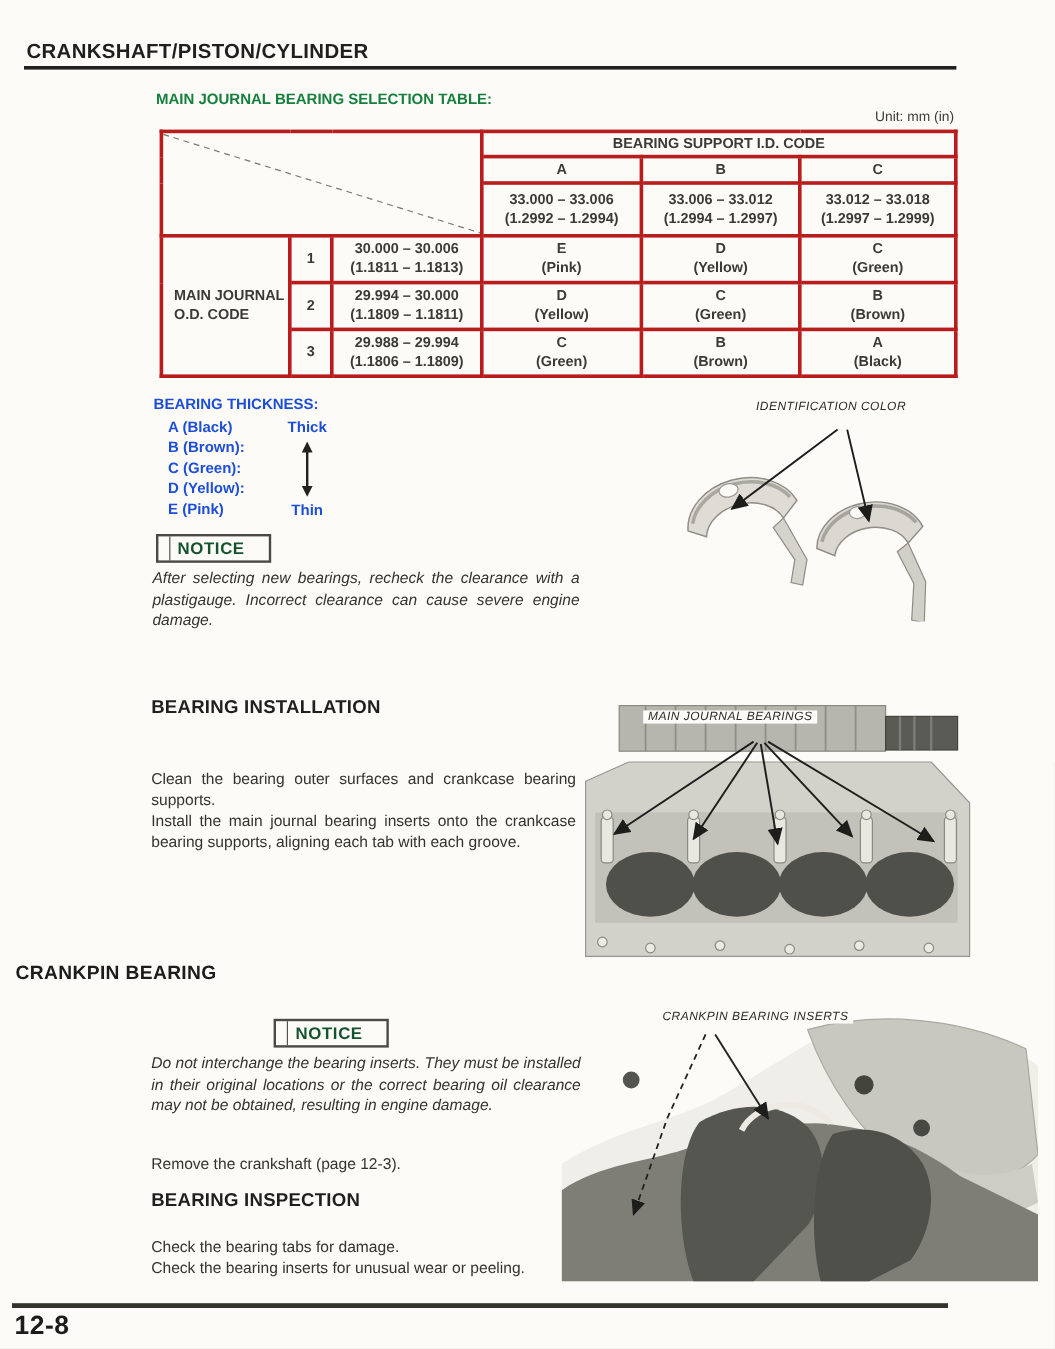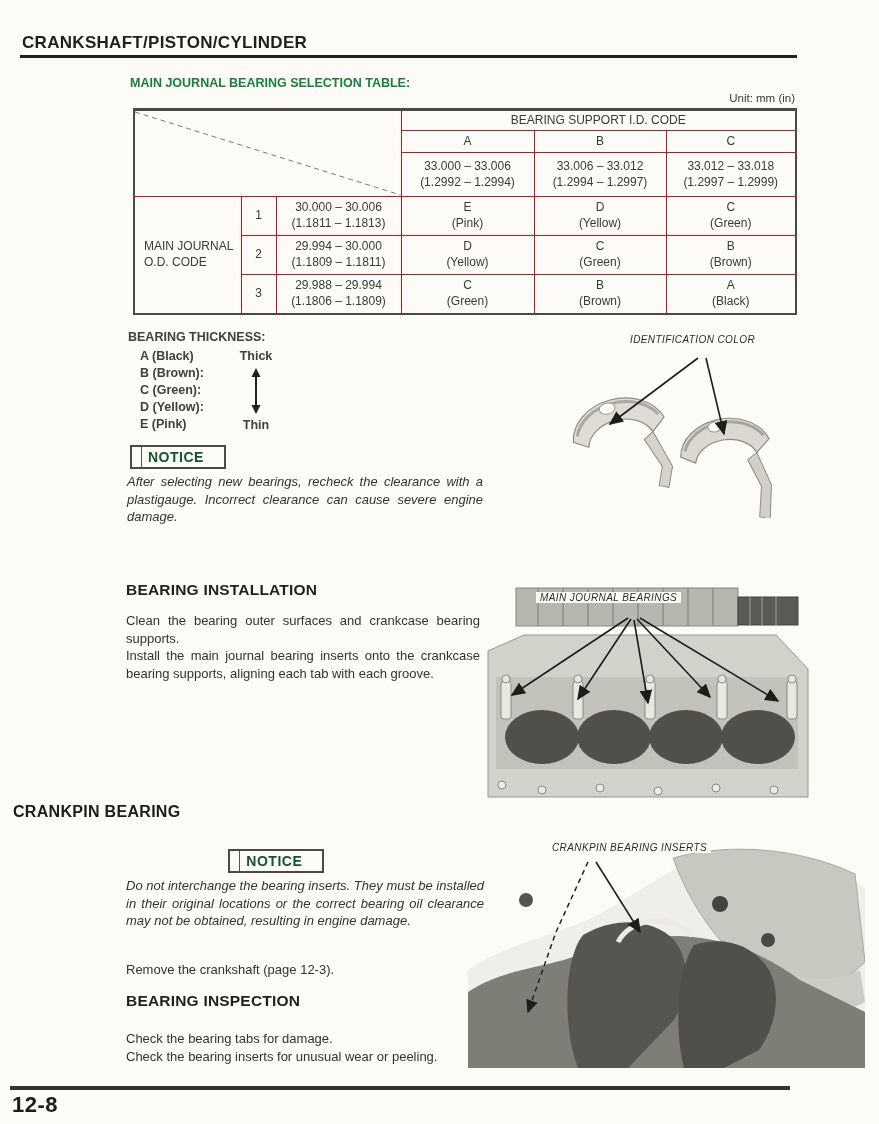--- a/index.html
+++ b/index.html
@@ -14,32 +14,32 @@
   .title-rule{background:#21211f;height:3px;}
   
   .table-caption{font-size:12.5px;font-weight:bold;color:#15803d;}
   .unit-label{font-size:11.5px;color:#3a3a37;text-align:right;}
   
   table.sel-table{
     border-collapse:collapse;table-layout:fixed;width:662px;
     font-size:12px;color:#3a3a37;border:2px solid #4a4a45;border-top-width:3px;
   }
   .sel-table td{
-    border:1px solid #b91c1c;text-align:center;vertical-align:middle;
-    padding:1px 2px;white-space:pre-line;line-height:1.32;
+    border:3px solid #b91c1c;text-align:center;vertical-align:middle;
+    padding:1px 2px;white-space:pre-line;line-height:1.32;font-weight:bold;
   }
   .sel-table tr.r1{height:21px}
   .sel-table tr.r2{height:22px}
   .sel-table tr.r3{height:44px}
   .sel-table tr.rb{height:39px}
   .sel-table td.diag{position:relative;padding:0;}
   .sel-table td.diag svg{position:absolute;inset:0;width:100%;height:100%;display:block;}
   .sel-table td.rowhead{text-align:left;padding-left:9px;}
   
-  .legend{width:250px;font-size:12.5px;font-weight:bold;color:#404040;}
+  .legend{width:250px;font-size:12.5px;font-weight:bold;color:#1d4ed8;}
   .legend-title{height:18px;}
   .legend-item{height:17px;line-height:17px;padding-left:12px;}
   .legend-scale{
     position:absolute;left:100px;top:18px;height:86px;width:56px;
     display:flex;flex-direction:column;align-items:center;justify-content:space-between;
   }
   .legend-scale .cap{height:17px;line-height:17px;}
   
   .notice-box{
     border:2px solid #4a4a45;background:#fcfbf7;display:inline-block;
@@ -199,21 +199,21 @@
 
   
   <div class="abs notice-box" style="left:130px;top:445px;">
     <span class="notice-tick"></span>
     <span class="notice-word">NOTICE</span>
   </div>
   <p class="abs body italic" style="left:127px;top:473px;width:356px;">After selecting new bearings, recheck the clearance with a plastigauge. Incorrect clearance can cause severe engine damage.</p>
 
   
   <div class="abs sec-head" style="left:126px;top:581px;">BEARING INSTALLATION</div>
-  <div class="abs body" style="left:126px;top:612px;width:354px;">
+  <div class="abs body" style="left:126px;top:640px;width:354px;">
     <p>Clean the bearing outer surfaces and crankcase bearing supports.</p>
     <p>Install the main journal bearing inserts onto the crankcase bearing supports, aligning each tab with each groove.</p>
   </div>
 
   
   <div class="figure" style="left:478px;top:585px;width:335px;height:228px;">
     <svg viewBox="0 0 335 228">
       <defs>
         <marker id="ahA" markerWidth="9" markerHeight="8" refX="8" refY="4" orient="auto">
           <path d="M0,0 L9,4 L0,8 Z" fill="#1d1d1b"></path>

